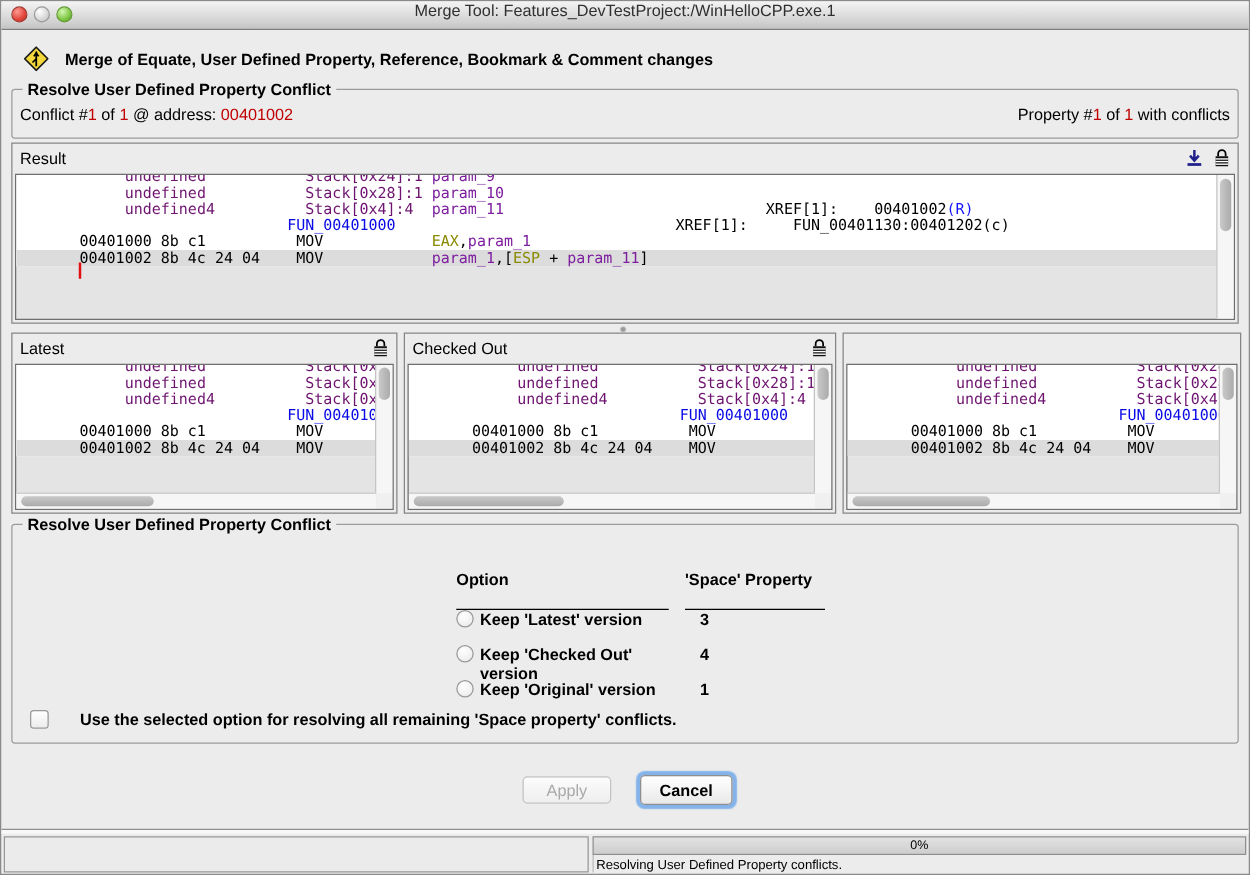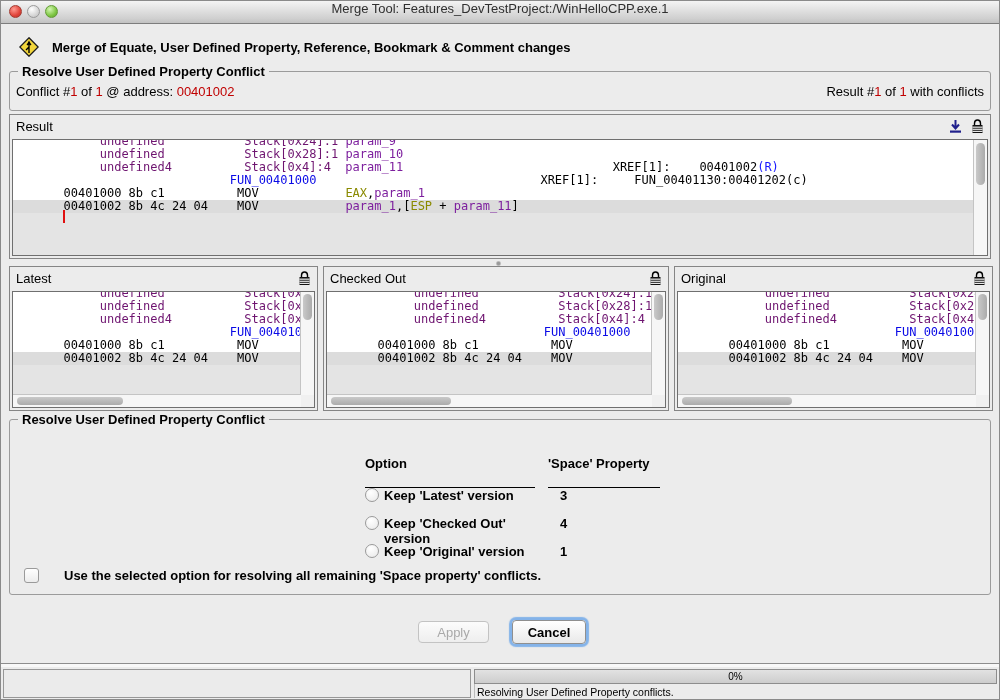--- a/index.html
+++ b/index.html
@@ -110,21 +110,21 @@
         <polygon points="10,3.5 8.3,6.8 11.7,6.8" fill="#000"></polygon>
       </svg>
     </span>
     <span class="txt">Merge of Equate, User Defined Property, Reference, Bookmark &amp; Comment changes</span>
   </div>
 
   <div class="group" id="group-conflict">
     <span class="gtitle">Resolve User Defined Property Conflict</span>
     <div class="conflict-line">
       <span><span>Conflict #</span><span class="seg-red">1</span><span> of </span><span class="seg-red">1</span><span> @ address: </span><span class="seg-red">00401002</span></span>
-      <span><span>Result #</span><span class="seg-red">1</span><span> of </span><span class="seg-red">1</span><span> with conflicts</span></span>
+      <span><span>Property #</span><span class="seg-red">1</span><span> of </span><span class="seg-red">1</span><span> with conflicts</span></span>
     </div>
   </div>
 
   <div class="lpanel" style="left:8px;right:8px;top:113px;height:145px;">
     <div class="phead">
       <span class="ptitle">Result</span>
       <span class="picons">
         <span>
           <svg width="13" height="15" viewBox="0 0 13 15">
             <path d="M6.5 1 L6.5 8 M3 5.5 L6.5 9.5 L10 5.5" stroke="#20208c" stroke-width="2" fill="none"></path>
@@ -227,34 +227,20 @@
         <div class="thumb" style="top:2px;height:26px;"></div>
       </div>
       <div class="hscroll">
         <div class="thumb" style="left:4px;width:120px;"></div>
       </div>
       <div class="corner"></div>
     </div>
   </div>
 
   <div class="lpanel" style="left:673px;top:265px;width:319px;height:145px;">
-    <div class="phead">
-      <span class="ptitle">Original</span>
-      <span class="picons">
-          <span>
-        <svg width="13" height="15" viewBox="0 0 13 15">
-          <path d="M3.5 6 V4.2 A3 3.2 0 0 1 9.5 4.2 V6" stroke="#000" stroke-width="1.4" fill="none"></path>
-          <rect x="1.5" y="6" width="10" height="8" fill="#111"></rect>
-          <rect x="1.5" y="7.6" width="10" height="1.1" fill="#fff"></rect>
-          <rect x="1.5" y="9.7" width="10" height="1.1" fill="#fff"></rect>
-          <rect x="1.5" y="11.8" width="10" height="1.1" fill="#fff"></rect>
-        </svg>
-      </span>
-        </span>
-    </div>
     <div class="listing-box">
       <div class="listing" style="right:13px;bottom:12px;">
           <div class="code">
             <div class="ln"><span>            </span><span class="c-ty">undefined</span><span>           </span><span class="c-st">Stack[0x24]:1</span></div>
             <div class="ln"><span>            </span><span class="c-ty">undefined</span><span>           </span><span class="c-st">Stack[0x28]:1</span></div>
             <div class="ln"><span>            </span><span class="c-ty">undefined4</span><span>          </span><span class="c-st">Stack[0x4]:4</span></div>
             <div class="ln"><span>                              </span><span class="c-fn">FUN_00401000</span></div>
             <div class="ln"><span>       </span><span>00401000 8b c1</span><span>          </span><span>MOV</span><span>            </span></div>
             <div class="ln hl"><span>       </span><span>00401002 8b 4c 24 04</span><span>    </span><span>MOV</span><span>            </span></div>
           </div>

